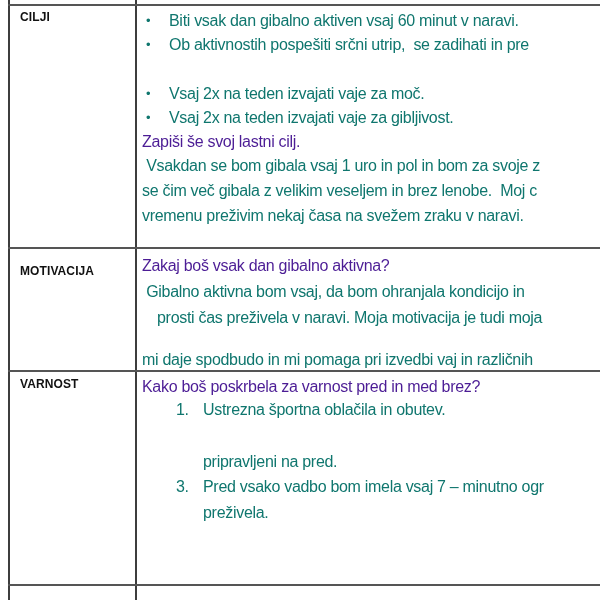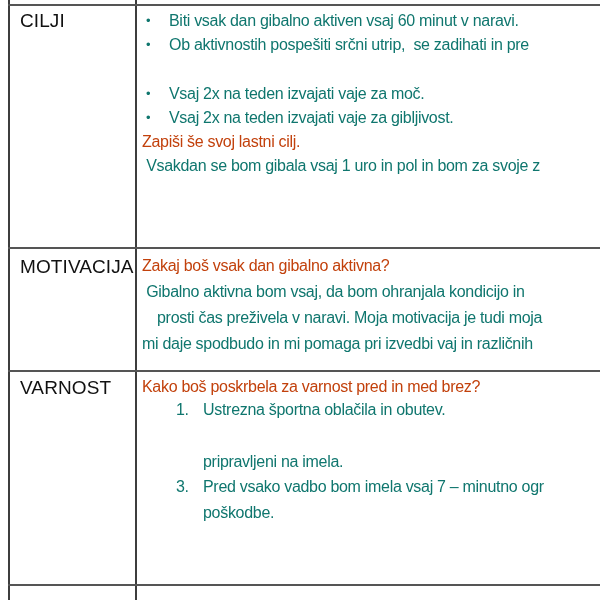--- a/index.html
+++ b/index.html
@@ -23,35 +23,35 @@
     position: absolute;
     left: 8px;
     right: 0;
     height: 1.5px;
     background: #555555;
   }
   .cellzone { position: absolute; background: transparent; }
   .label {
     position: absolute;
     left: 20px;
-    font-size: 19px;
-    font-weight: normal;
+    font-size: 12px;
+    font-weight: bold;
     letter-spacing: 0.1px;
     white-space: pre;
     color: #111111;
   }
   .line {
     position: absolute;
     font-size: 16px;
     line-height: 20px;
     letter-spacing: -0.3px;
     white-space: pre;
     color: #0f766e;
   }
-  .blue { color: #c2410c; }
+  .blue { color: #4c1d95; }
   .bullet-glyph {
     display: inline-block;
     width: 23px;
     font-size: 13px;
     vertical-align: 1px;
   }
   .num {
     display: inline-block;
     width: 27px;
   }
@@ -78,28 +78,30 @@
   <div class="label" style="top:10px">CILJI</div>
 
   <div class="line" style="top:11px;left:146px"><span class="bullet-glyph">•</span><span>Biti vsak dan gibalno aktiven vsaj 60 minut v naravi.</span></div>
   <div class="line" style="top:35px;left:146px"><span class="bullet-glyph">•</span><span>Ob aktivnostih pospešiti srčni utrip,  se zadihati in pre</span></div>
   <div class="line" style="top:84px;left:146px"><span class="bullet-glyph">•</span><span>Vsaj 2x na teden izvajati vaje za moč.</span></div>
   <div class="line" style="top:108px;left:146px"><span class="bullet-glyph">•</span><span>Vsaj 2x na teden izvajati vaje za gibljivost.</span></div>
 
   <div class="line blue" style="top:132px;left:142px">Zapiši še svoj lastni cilj.</div>
 
   <div class="line" style="top:156px;left:142px"> Vsakdan se bom gibala vsaj 1 uro in pol in bom za svoje z</div>
+  <div class="line" style="top:181px;left:142px">se čim več gibala z velikim veseljem in brez lenobe.  Moj c</div>
+  <div class="line" style="top:206px;left:142px">vremenu preživim nekaj časa na svežem zraku v naravi.</div>
 
-  <div class="label" style="top:256px">MOTIVACIJA</div>
+  <div class="label" style="top:264px">MOTIVACIJA</div>
   <div class="line blue" style="top:256px;left:142px">Zakaj boš vsak dan gibalno aktivna?</div>
   <div class="line" style="top:282px;left:142px"> Gibalno aktivna bom vsaj, da bom ohranjala kondicijo in</div>
   <div class="line" style="top:308px;left:157px">prosti čas preživela v naravi. Moja motivacija je tudi moja</div>
-  <div class="line" style="top:334px;left:142px">mi daje spodbudo in mi pomaga pri izvedbi vaj in različnih</div>
+  <div class="line" style="top:350px;left:142px">mi daje spodbudo in mi pomaga pri izvedbi vaj in različnih</div>
 
   <div class="label" style="top:377px">VARNOST</div>
   <div class="line blue" style="top:377px;left:142px">Kako boš poskrbela za varnost pred in med brez?</div>
 
   <div class="line" style="top:400px;left:176px"><span class="num">1.</span><span>Ustrezna športna oblačila in obutev.</span></div>
-  <div class="line" style="top:452px;left:203px">pripravljeni na imela.</div>
+  <div class="line" style="top:452px;left:203px">pripravljeni na pred.</div>
   <div class="line" style="top:477px;left:176px"><span class="num">3.</span><span>Pred vsako vadbo bom imela vsaj 7 – minutno ogr</span></div>
-  <div class="line" style="top:503px;left:203px">poškodbe.</div>
+  <div class="line" style="top:503px;left:203px">preživela.</div>
 
 </div>
 
 </body></html>

